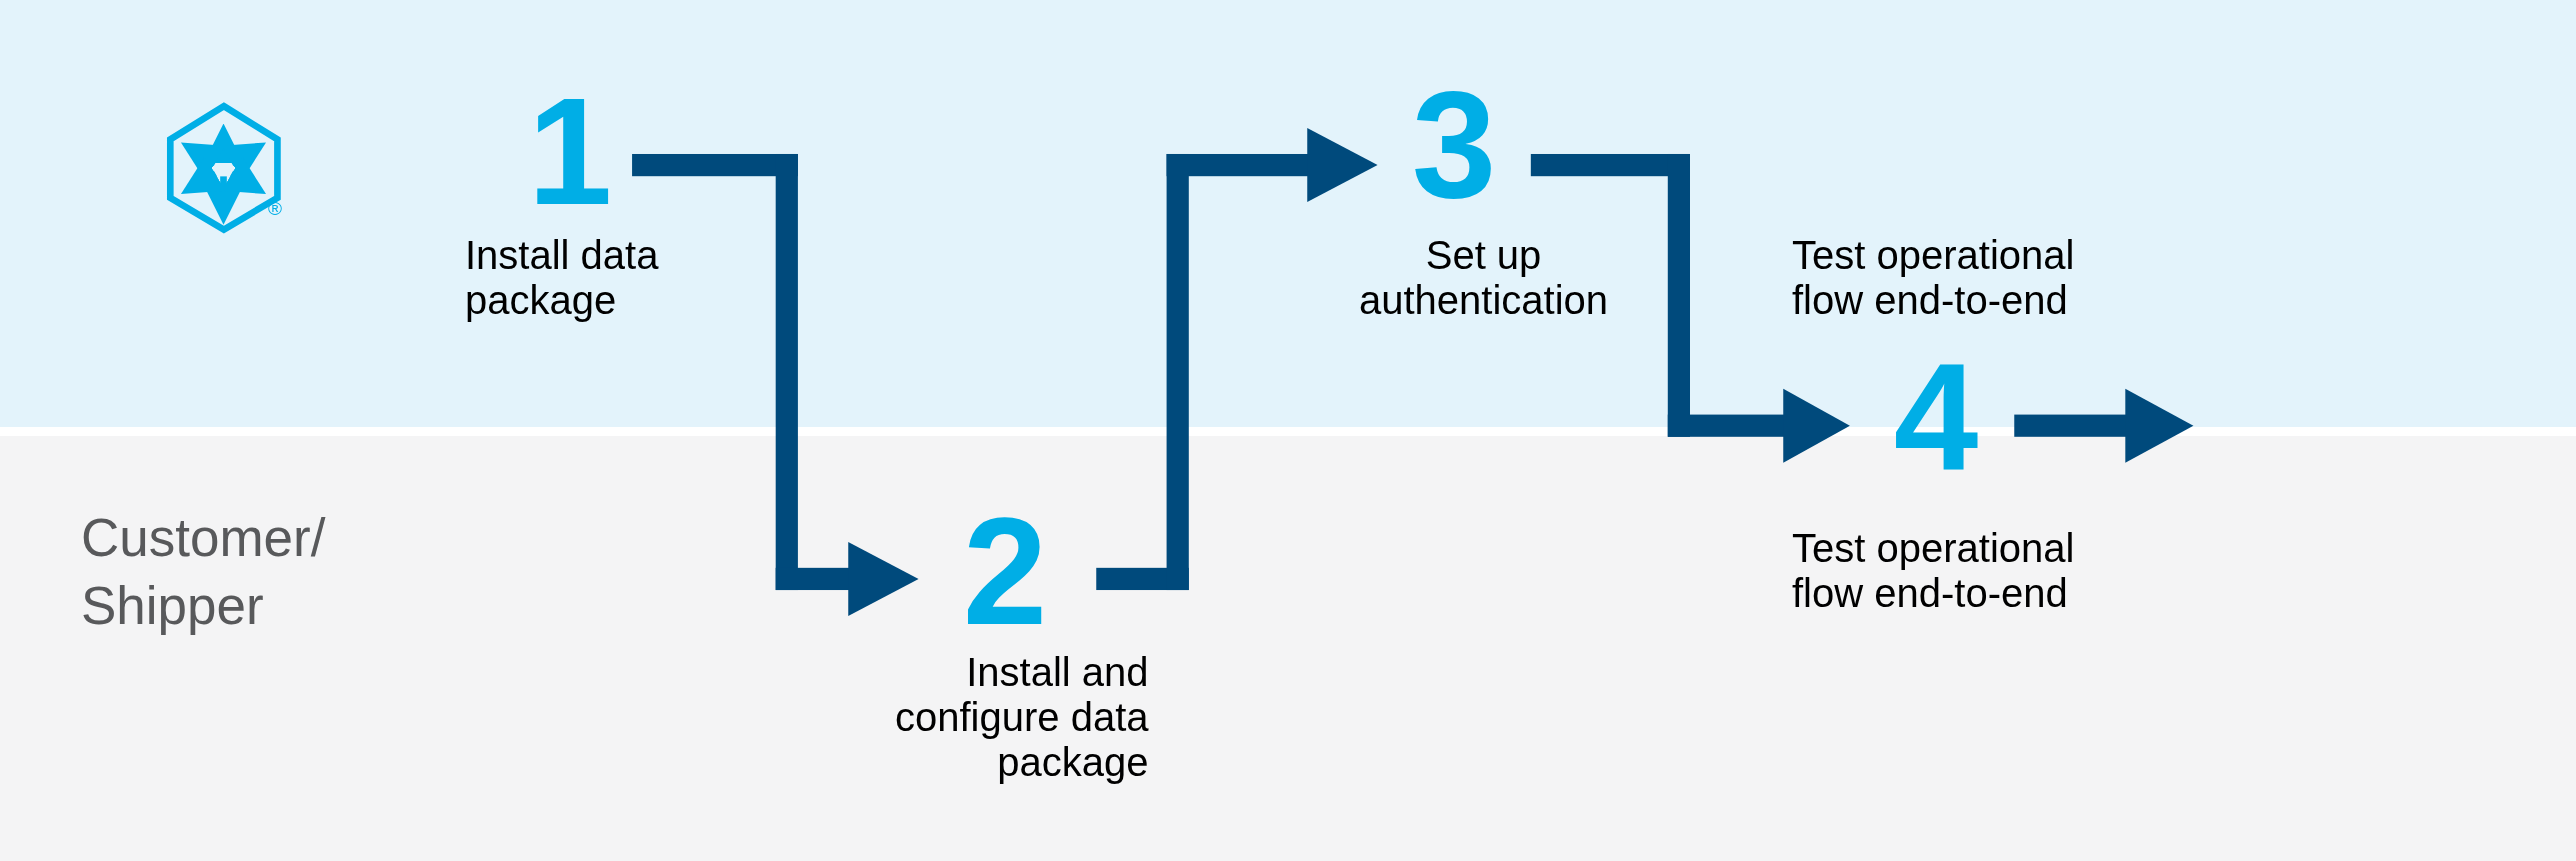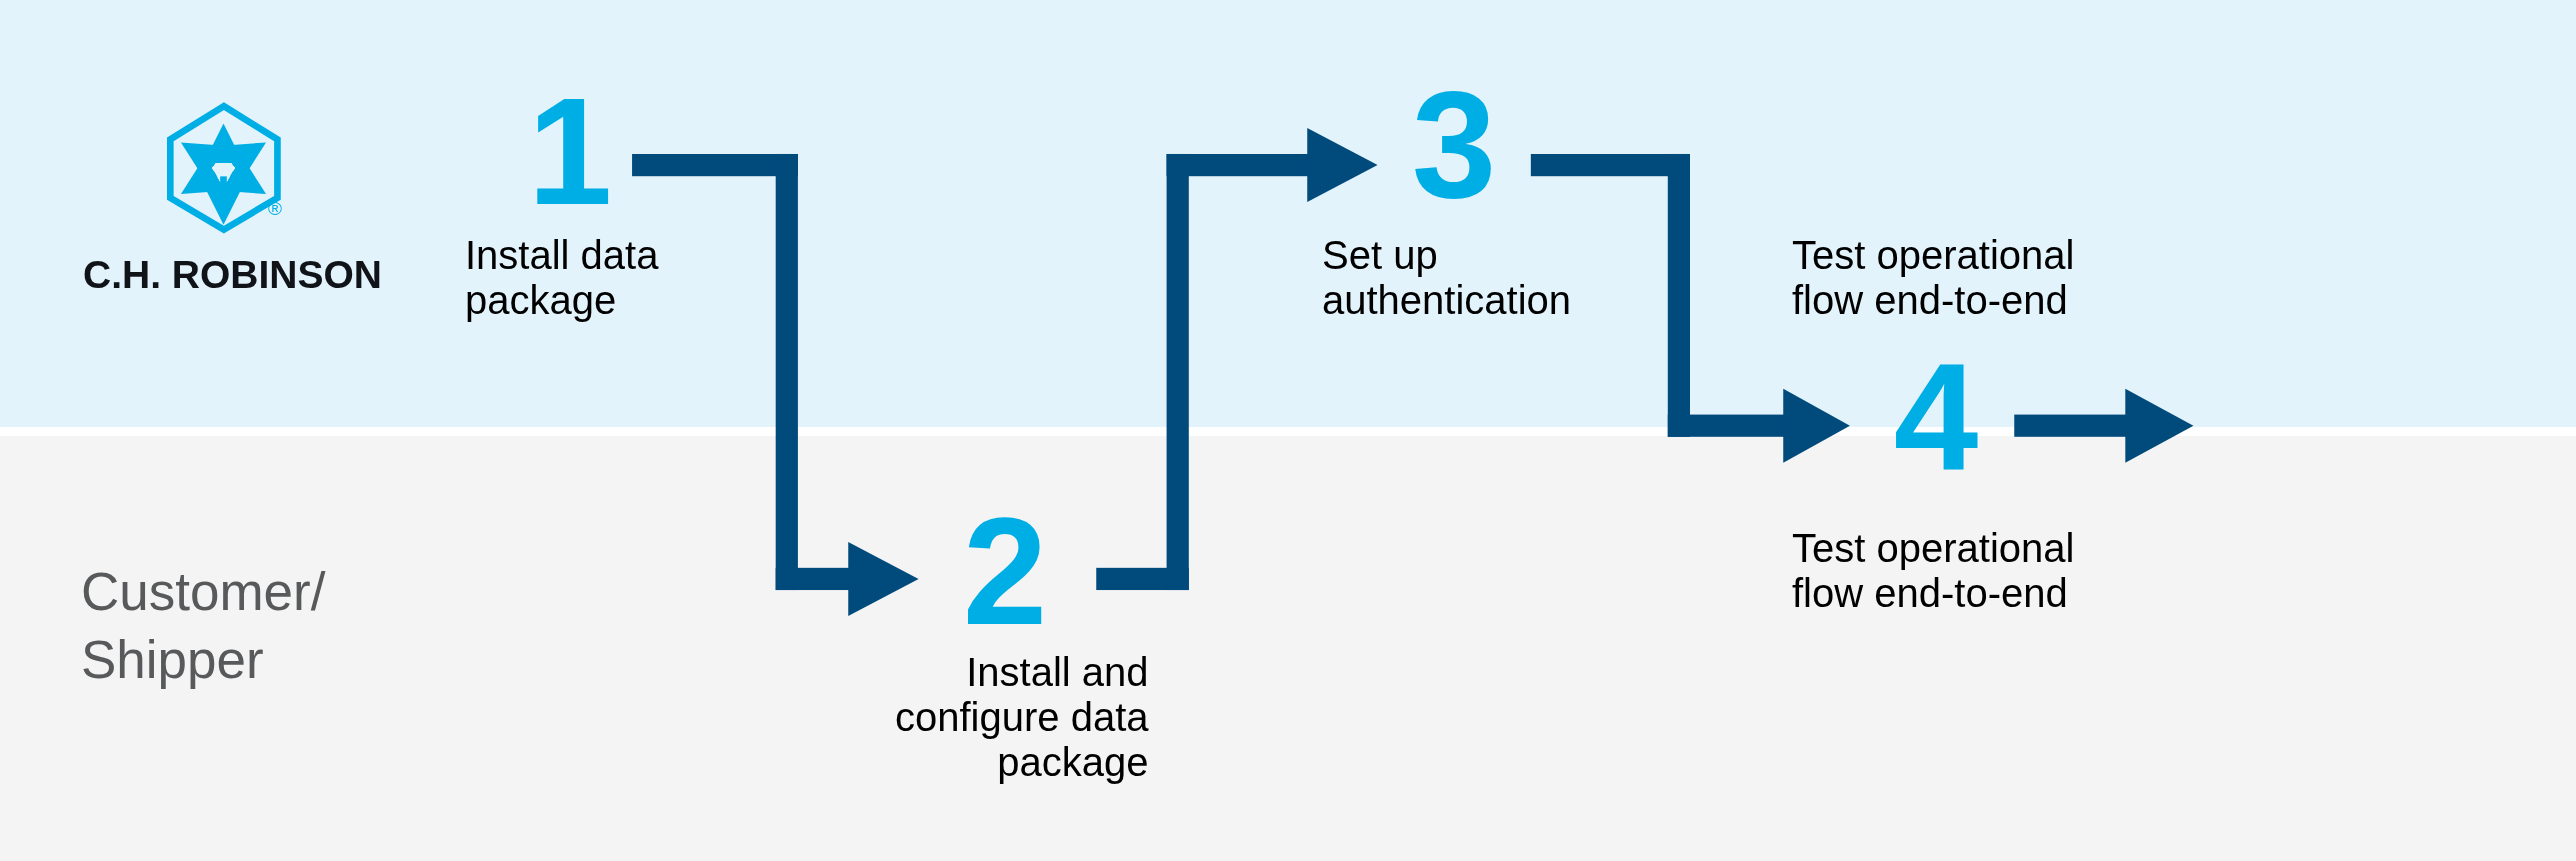--- a/index.html
+++ b/index.html
@@ -21,21 +21,21 @@
   #logo-icon { left: 164px; top: 101px; width: 119px; height: 133px; }
   #logo-reg  { left: 268px; top: 198px; font-size: 19px; color: var(--cyan); }
   #logo-wordmark {
     left: 83px; top: 253px; width: 296px;
     font-size: 39px; font-weight: bold; letter-spacing: 0px;
     color: #101418; white-space: nowrap;
   }
 
   
   #lane-label {
-    left: 81px; top: 558px;
+    left: 81px; top: 504px;
     font-size: 53px; line-height: 68px; font-weight: 400;
     color: var(--lane-gray); white-space: pre-line;
   }
 
   
   .step-num {
     position: absolute;
     font-size: 152px; font-weight: bold; line-height: 152px;
     color: var(--cyan);
     transform: translateX(-50%);
@@ -47,21 +47,21 @@
   #num-4 { left: 1936px; top: 340px; }
 
   
   .step-label {
     position: absolute;
     font-size: 40px; line-height: 45px;
     color: var(--text-black); white-space: pre-line;
   }
   #label-1  { left: 465px;  top: 233px; }
   #label-2  { left: 895px; top: 650px; text-align: right; }
-  #label-3  { left: 1322px; top: 233px; }
+  #label-3  { left: 1359px; top: 233px; text-align: center; }
   #label-4a { left: 1792px; top: 233px; }
   #label-4b { left: 1792px; top: 526px; }
 
   
   #go-live {
     left: 2243px; top: 301px;
     font-size: 130px; line-height: 114px; font-weight: bold;
     color: var(--golive-navy); white-space: pre-line;
   }
 
@@ -86,21 +86,20 @@
     <g class="cyan-stroke" stroke-width="9" marker-end="url(#ah)" stroke="#00AEE6">
       <line x1="80" y1="80" x2="80" y2="44"></line>
       <line x1="80" y1="102" x2="80" y2="154"></line>
       <line x1="91" y1="84" x2="126" y2="63"></line>
       <line x1="69" y1="84" x2="34" y2="63"></line>
       <line x1="91" y1="98" x2="126" y2="119"></line>
       <line x1="69" y1="98" x2="34" y2="119"></line>
     </g>
   </svg>
   <div id="logo-reg" class="abs">®</div>
-  <div id="logo-wordmark" class="abs">C.H. ROBINSON</div>
 
   <div id="lane-label" class="abs">Customer/
 Shipper</div>
 
   <div id="num-1" class="step-num">1</div>
   <div id="num-2" class="step-num">2</div>
   <div id="num-3" class="step-num">3</div>
   <div id="num-4" class="step-num">4</div>
 
   <div id="label-1" class="step-label">Install data

